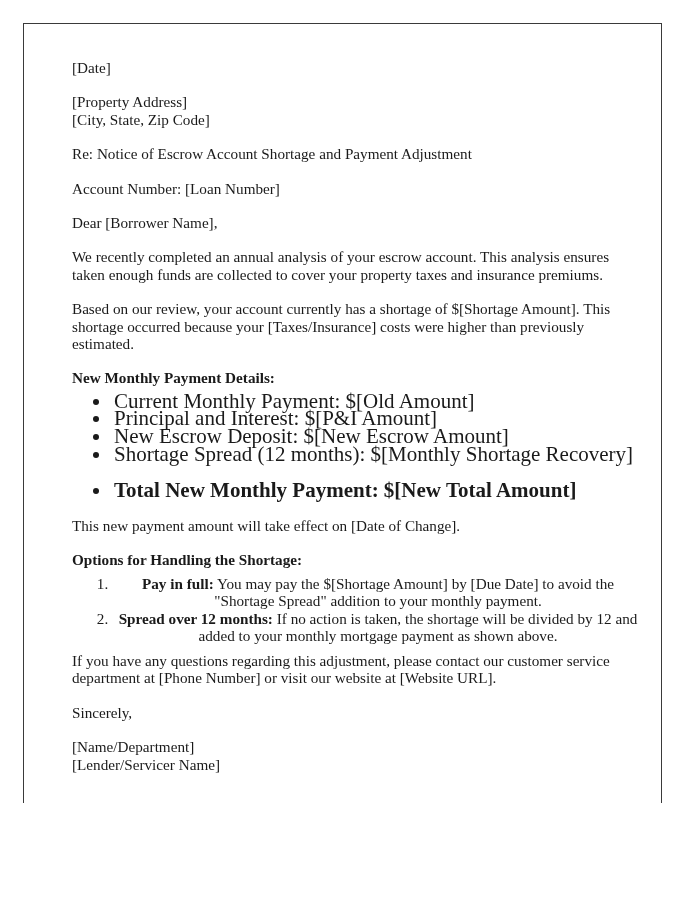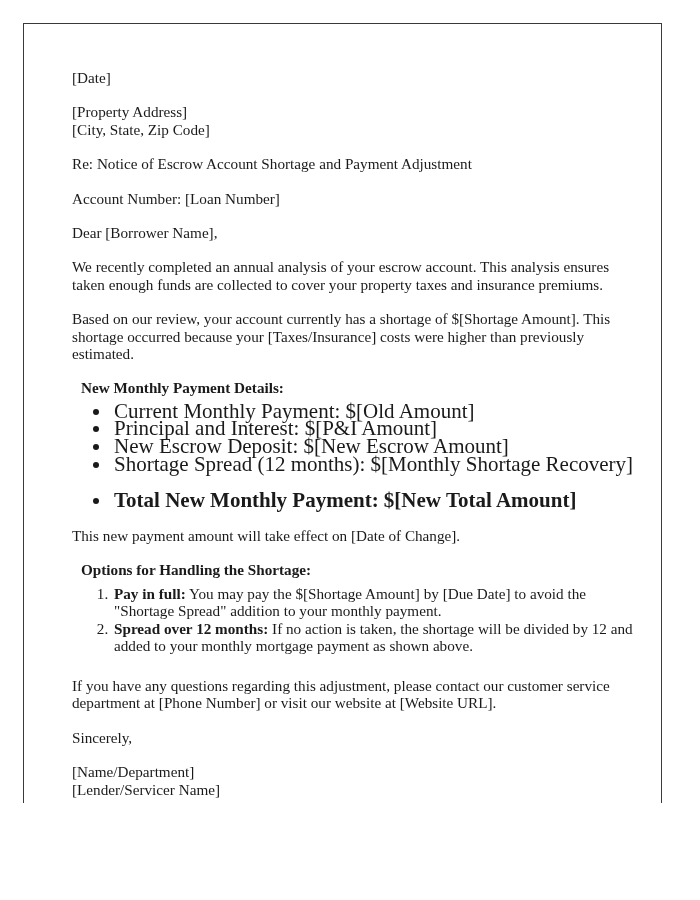--- a/index.html
+++ b/index.html
@@ -28,40 +28,40 @@
     border-right: 1.5px solid #3a3a3a;
     border-top: 1.5px solid #3a3a3a;
     border-bottom: none;
     box-sizing: border-box;
     background: #ffffff;
   }
 
   #doc-body {
     position: absolute;
     left: 48px;
-    top: 45px;
+    top: 35px;
     width: 570px;
   }
 
   p.para {
     margin: 0 0 17px 0;
     font-size: 15.2px;
     line-height: 17.4px;
     text-align: left;
   }
   p.tight {
     margin: 0;
     font-size: 15.2px;
     line-height: 17.4px;
   }
   .block-gap {
     height: 17px;
   }
   h4.section-heading {
-    margin: 0 0 6px 9px;
+    margin: 0 0 6px 0;
     font-size: 15.2px;
     line-height: 17.4px;
     font-weight: bold;
   }
 
   ul.detail-list {
     margin: 0 0 17px 0;
     padding: 0 0 0 40px;
     list-style-type: disc;
   }
@@ -70,23 +70,24 @@
     line-height: 17.6px;
     margin: 0;
     padding-left: 2px;
   }
   ul.detail-list li.bold-item {
     font-weight: bold;
     margin-top: 19px;
   }
 
   ol.options-list {
-    margin: 0 0 22px 0;
+    margin: 0 0 7px 0;
     padding: 0 0 0 40px;
     list-style-type: decimal;
+    text-align: center;
   }
   ol.options-list li {
     font-size: 15.2px;
     line-height: 17.6px;
     margin: 0;
     padding-left: 2px;
   }
 
   .b { font-weight: bold; }
 </style>

